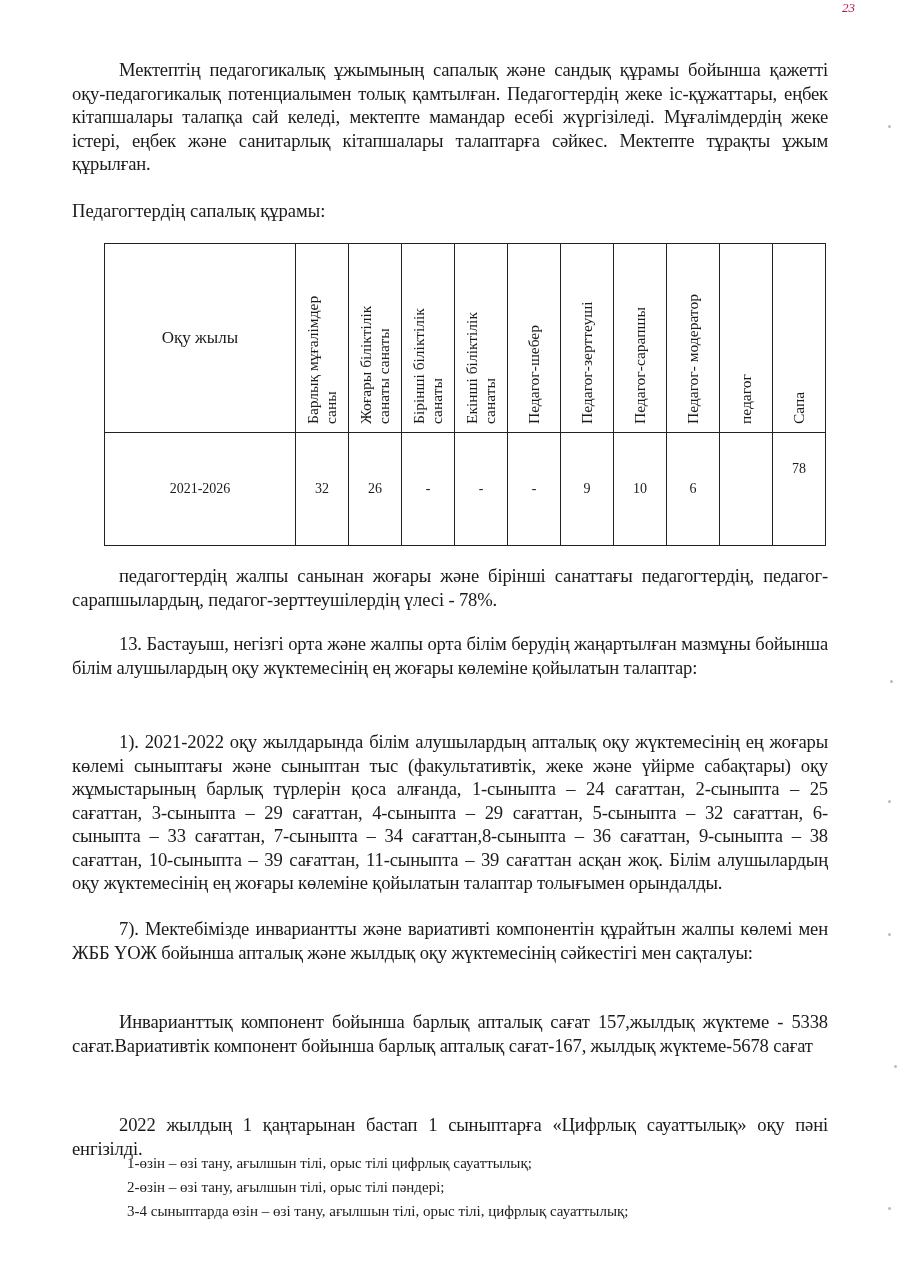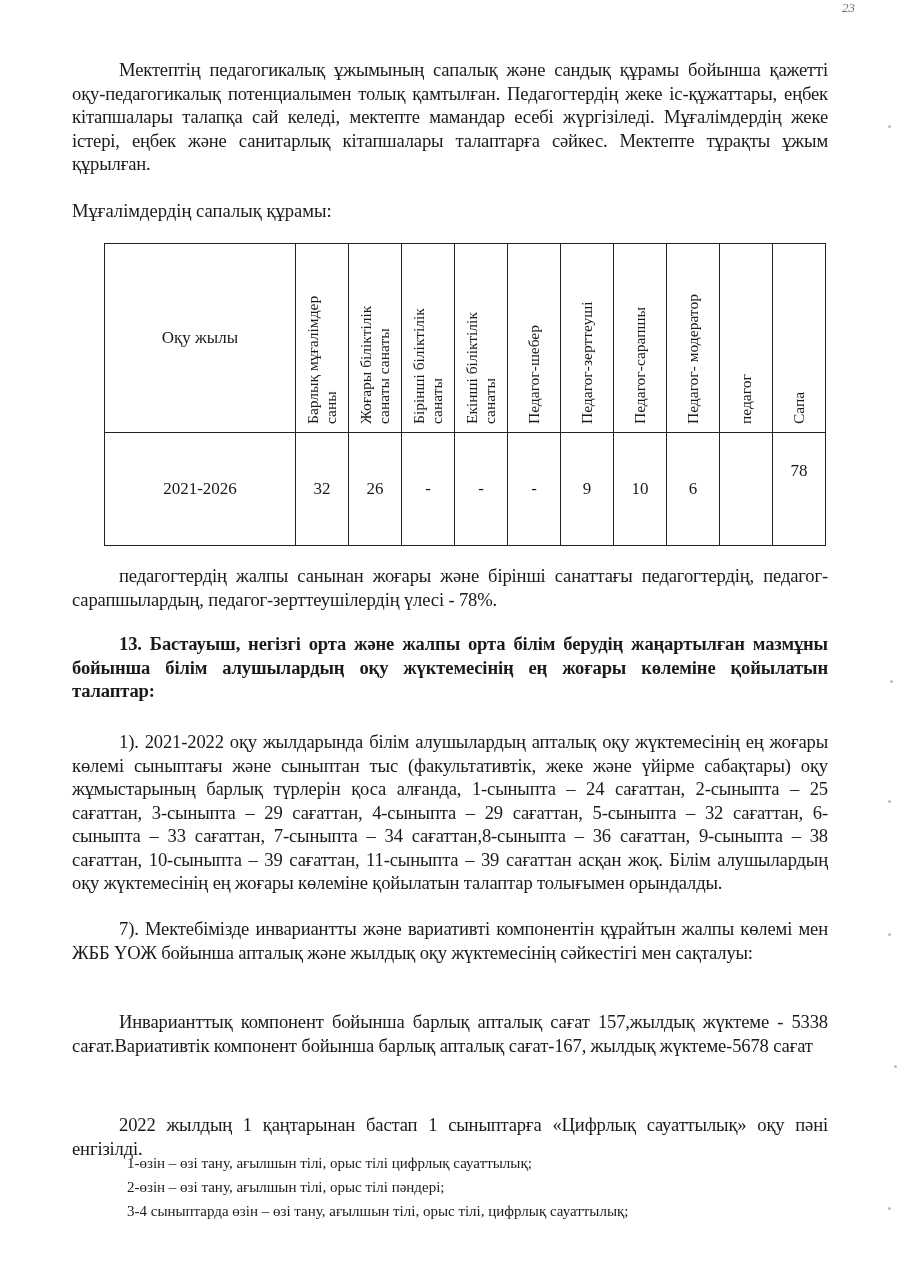--- a/index.html
+++ b/index.html
@@ -2,44 +2,44 @@
 <html><head>
 <meta charset="utf-8">
 <style>
   html, body { margin: 0; padding: 0; background: #ffffff; }
   body {
     width: 902px; height: 1280px; position: relative; overflow: hidden;
     font-family: "Liberation Serif", serif; color: #1a1a1a;
   }
   .page-number {
     position: absolute; left: 842px; top: 0px; font-size: 13px;
-    color: #737373; font-style: italic;
+    color: #be185d; font-style: italic;
   }
   .para {
     position: absolute; left: 72px; width: 756px;
     font-size: 18.6px; line-height: 23.5px; text-align: justify;
     letter-spacing: -0.15px;
     margin-top: 12px;
   }
   .para .indent { display: inline-block; width: 47px; }
-  .heading-para { font-weight: bold; }
+  .heading-para { font-weight: normal; }
 
   #p1 { top: 46px; }
   #table-caption { position: absolute; left: 72px; top: 200px; font-size: 18.6px; }
 
   .qual-table {
     position: absolute; left: 104px; top: 243px;
     border-collapse: collapse; table-layout: fixed;
     font-size: 15.5px;
   }
   .qual-table td, .qual-table th {
     border: 1.6px solid #222; padding: 0; font-weight: normal;
   }
   .qual-table th { height: 188px; }
-  .qual-table td { height: 84px; text-align: center; vertical-align: middle; font-size: 17px; }
+  .qual-table td { height: 84px; text-align: center; vertical-align: middle; font-size: 14px; }
   .qual-table th.year-head { width: 190px; font-size: 17px; text-align: center; vertical-align: middle; }
   .qual-table th.rot { width: 52px; position: relative; }
   .rot-label {
     position: absolute; left: 50%; bottom: 8px;
     transform-origin: left bottom;
     transform: rotate(-90deg) translate(0, 50%);
     white-space: nowrap; text-align: left; line-height: 18px;
     font-size: 15.5px;
   }
   .qual-table td.val-78 { vertical-align: top; padding-top: 28px; }
@@ -56,21 +56,21 @@
   #l3 { top: 1200px; }
   .dot-mark { position: absolute; width: 3px; height: 3px; background: #bbb; border-radius: 50%; }
 </style>
 </head>
 <body>
 
 <div class="page-number">23</div>
 
 <div class="para" id="p1"><span class="indent"></span><span>Мектептің педагогикалық ұжымының сапалық және сандық құрамы бойынша қажетті оқу-педагогикалық потенциалымен толық қамтылған. Педагогтердің жеке іс-құжаттары, еңбек кітапшалары талапқа сай келеді, мектепте мамандар есебі жүргізіледі. Мұғалімдердің жеке істері, еңбек және санитарлық кітапшалары талаптарға сәйкес. Мектепте тұрақты ұжым құрылған.</span></div>
 
-<div id="table-caption">Мұғалімдердің сапалық құрамы:</div>
+<div id="table-caption">Педагогтердің сапалық құрамы:</div>
 
 <table class="qual-table">
   <thead>
     <tr>
       <th class="year-head">Оқу жылы</th>
       <th class="rot">
           <div class="rot-label"><span>Барлық мұғалімдер</span><br><span>саны</span></div>
         </th>
       <th class="rot">
           <div class="rot-label"><span>Жоғары біліктілік</span><br><span>санаты санаты</span></div>

